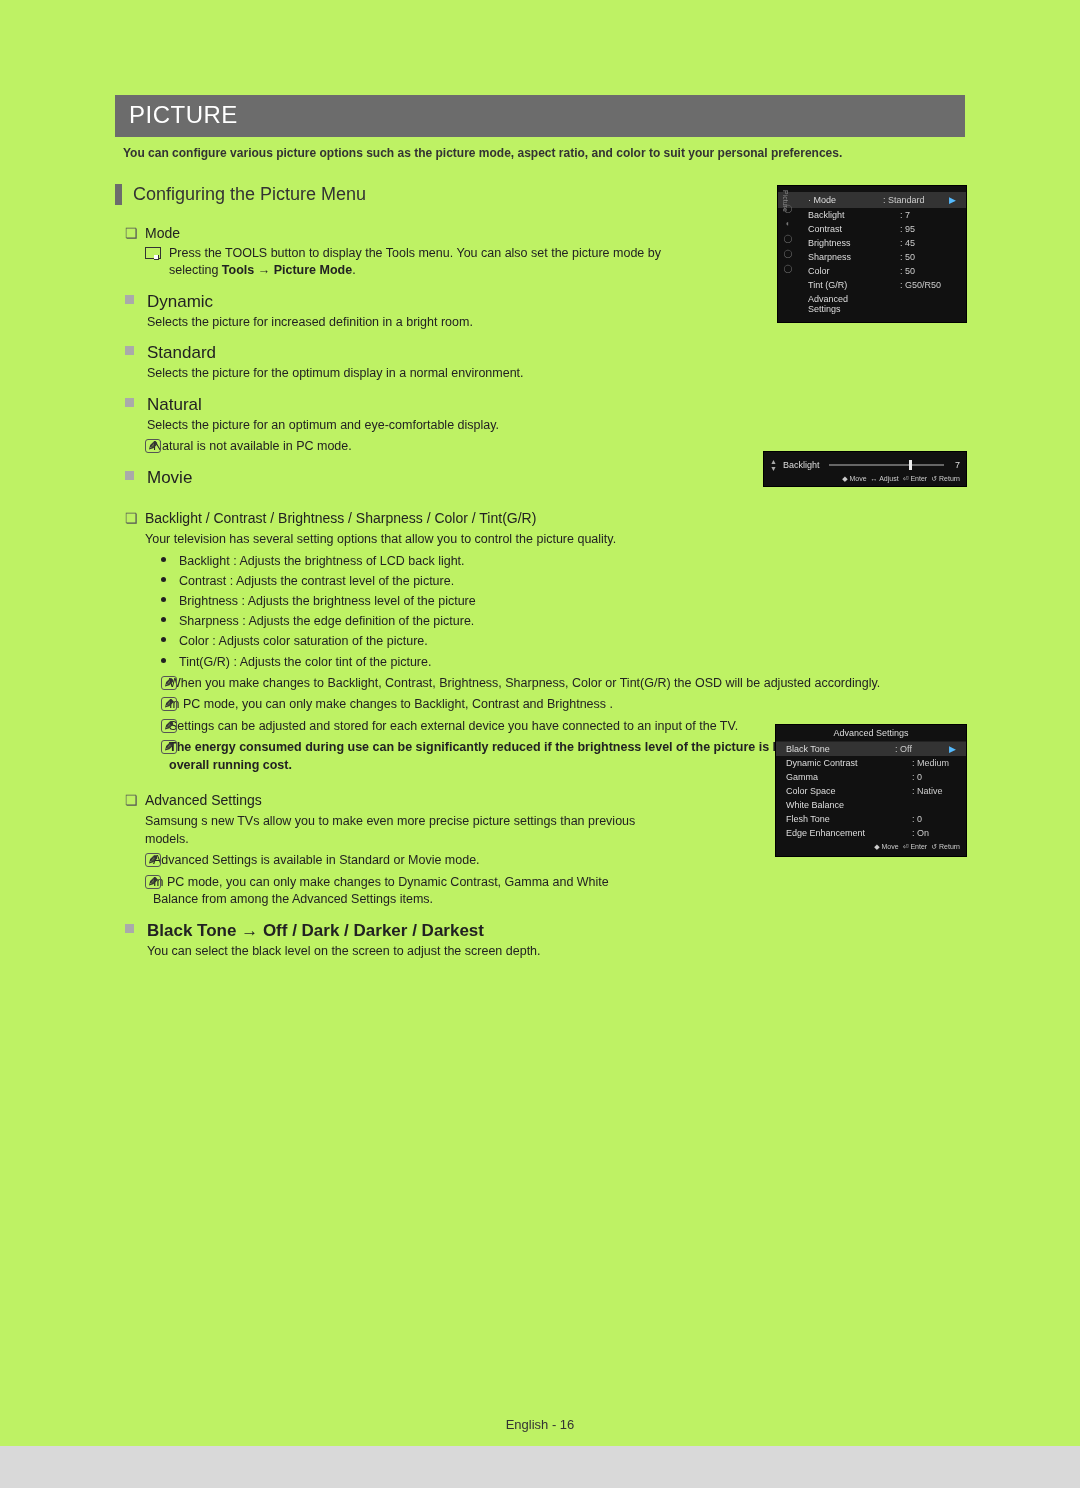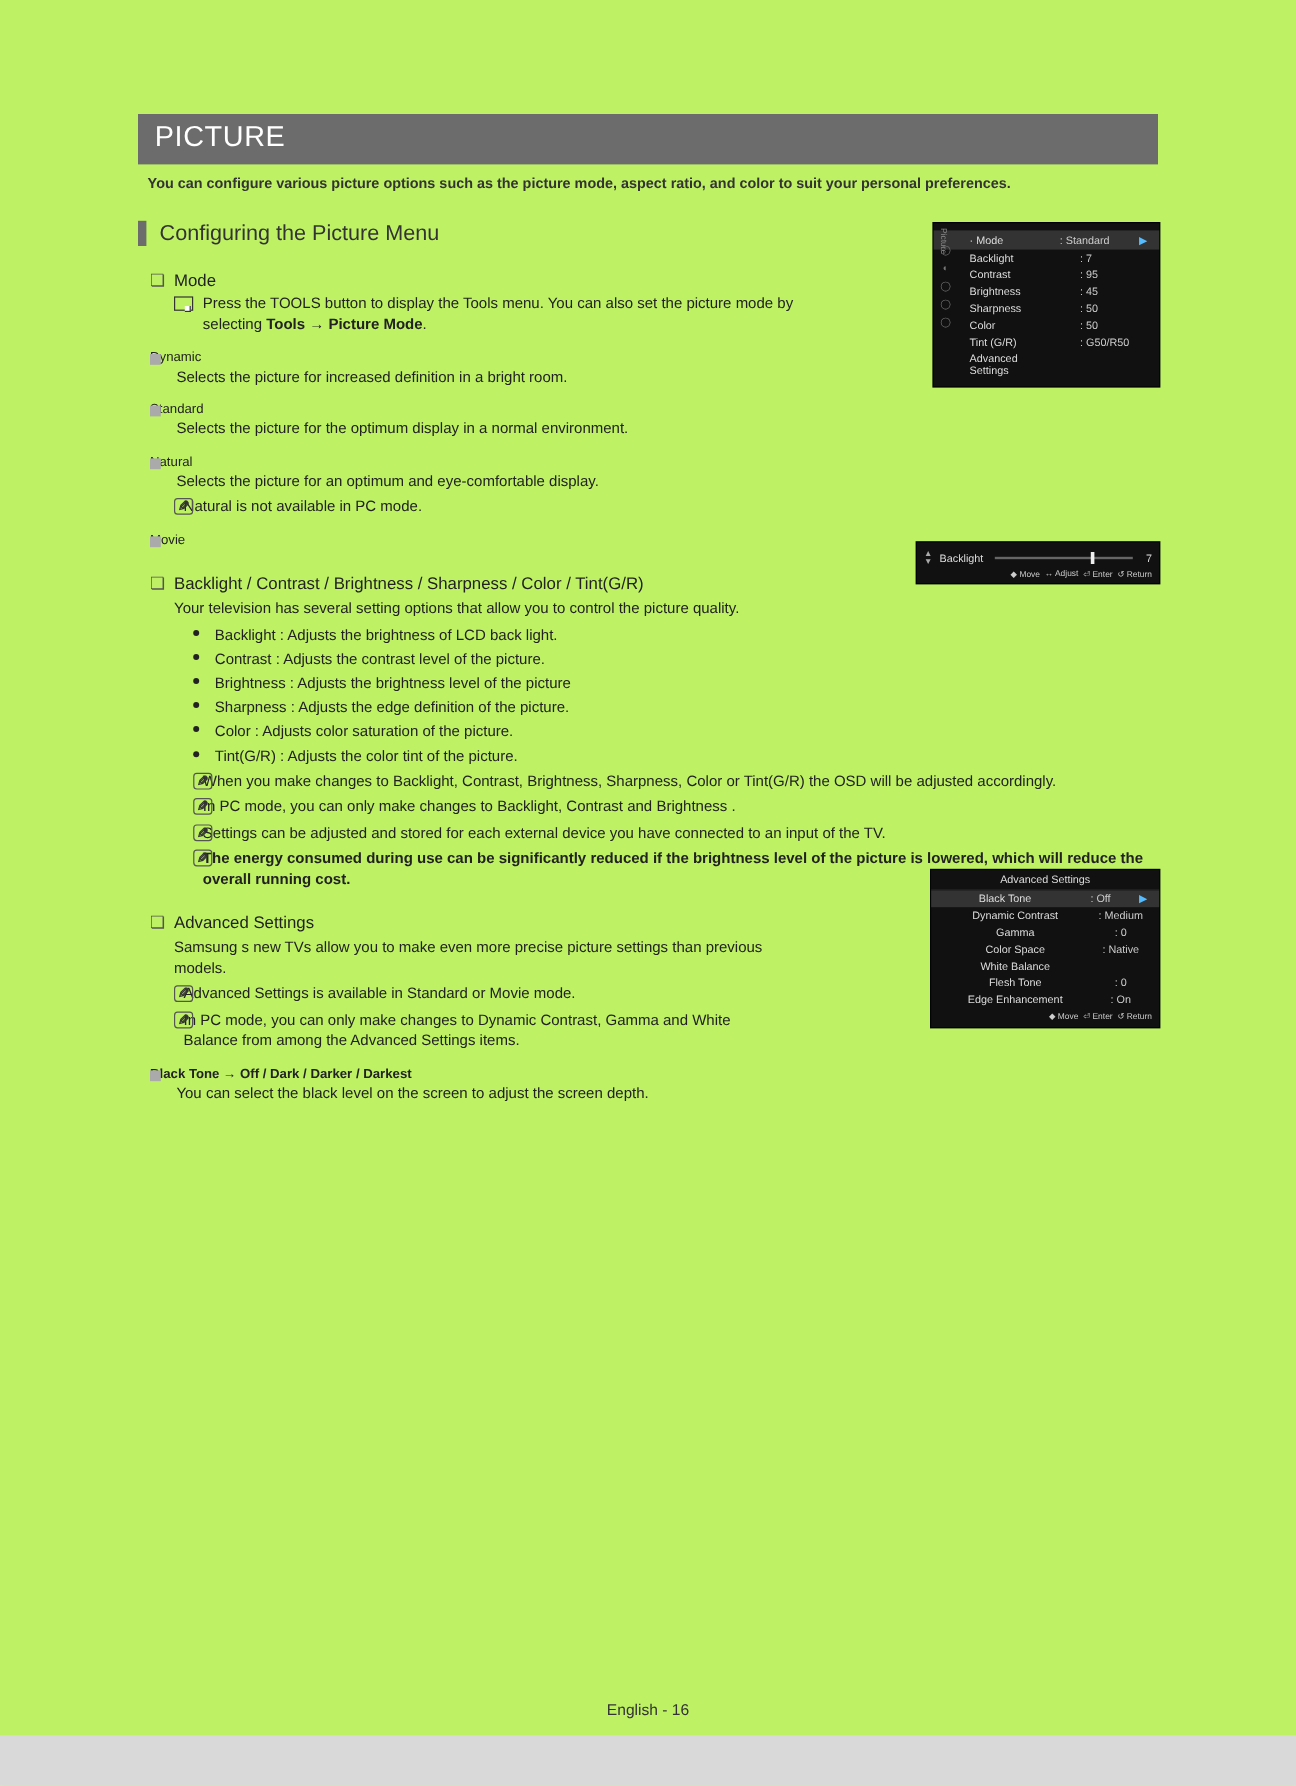--- a/index.html
+++ b/index.html
@@ -128,21 +128,22 @@
     height: 12px;
     line-height: 12px;
     text-align: center;
     font-weight: bold;
     transform: scaleX(-1);
   }
 
   
   .g-item {
     position: relative;
-    font-size: 11px;
+    padding-left: 22px;
+    font-size: 17px;
     margin: 12px 0 2px 0;
   }
   .g-item::before {
     content: "";
     position: absolute;
     left: 0;
     top: 3px;
     width: 9px;
     height: 9px;
     background: #aaa;
@@ -249,21 +250,21 @@
   .osd-adv {
     width: 190px;
     top: 725px;
     right: 114px;
     padding: 0 0 3px 0;
   }
   .osd-adv .title {
     text-align:center; padding:3px 0; font-size:9px; background:#111; border-bottom:1px solid #222;
   }
   .osd-adv .row {
-    display:flex; padding:2px 10px; gap:6px;text-align:center;
+    display:flex; padding:2px 10px; gap:6px;
   }
   .osd-adv .row.sel { background:#333; }
   .osd-adv .row .k { flex:1; }
   .osd-adv .row .v { color:#ccc; width:44px; }
   .osd-adv .arrow-right { color:#5bf; margin-left:4px; font-size:9px; }
 
   .footer {
     position: absolute;
     bottom: 56px;
     left: 0; right: 0;

